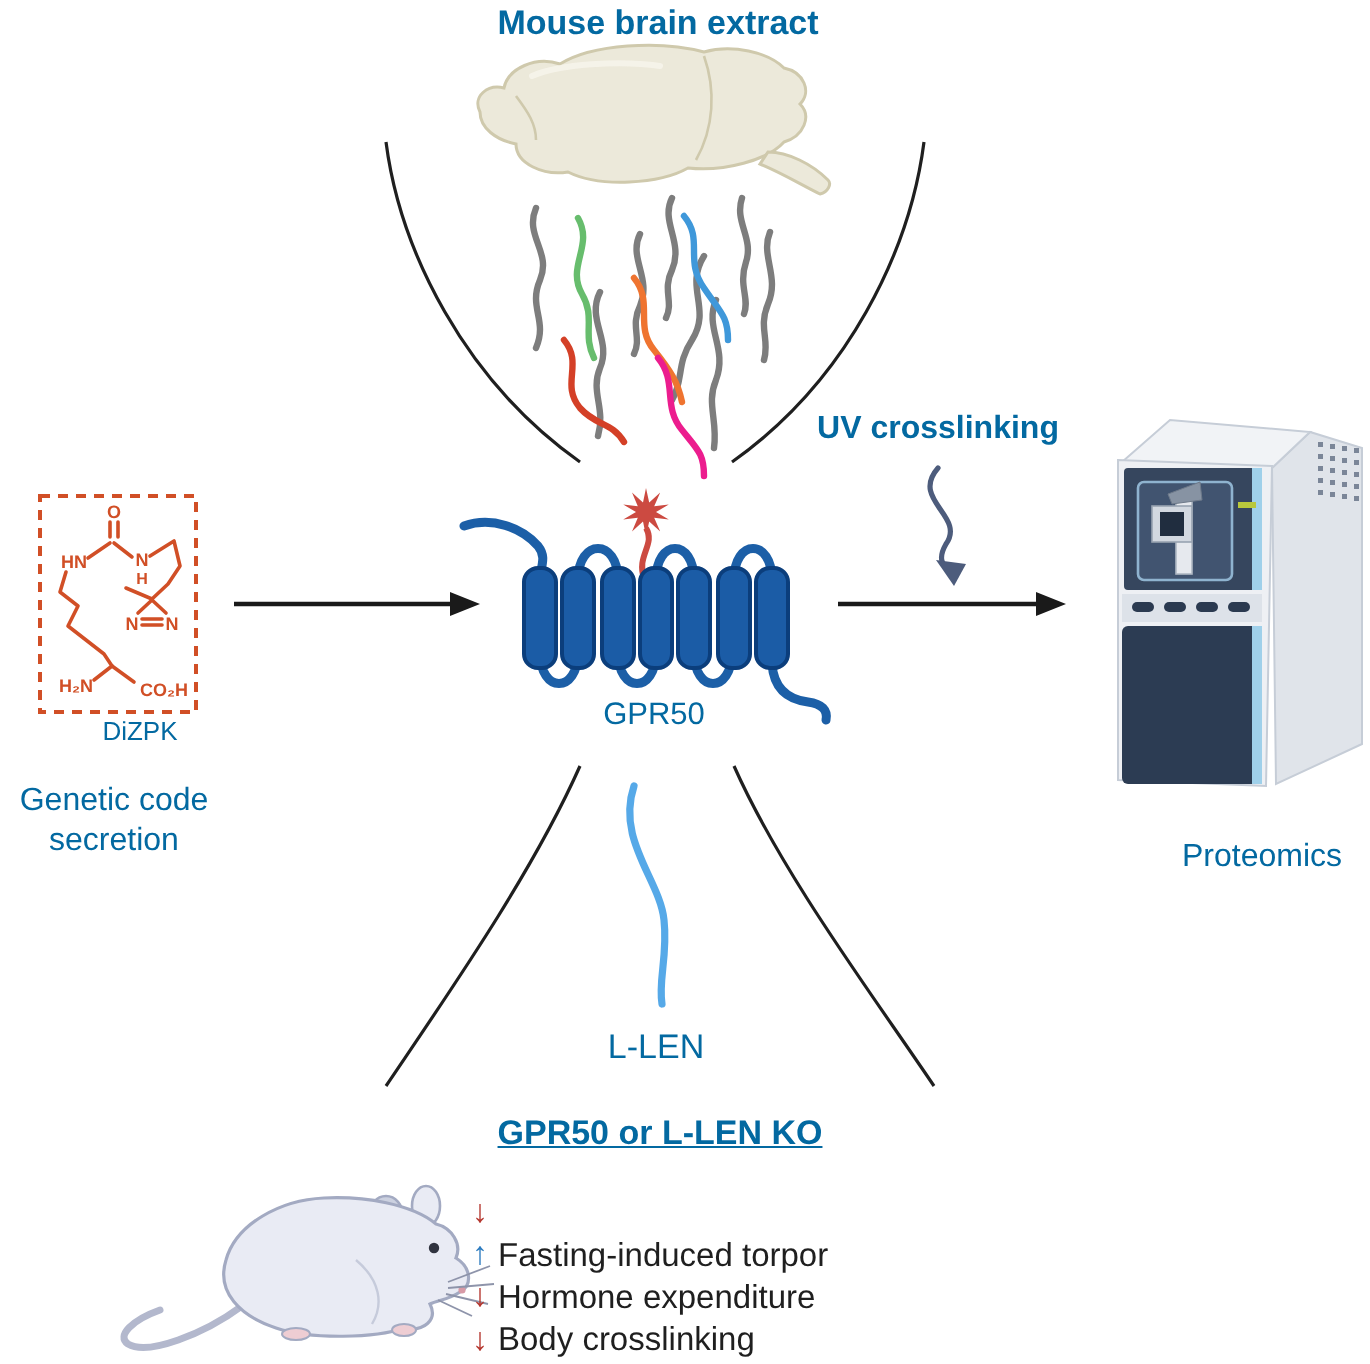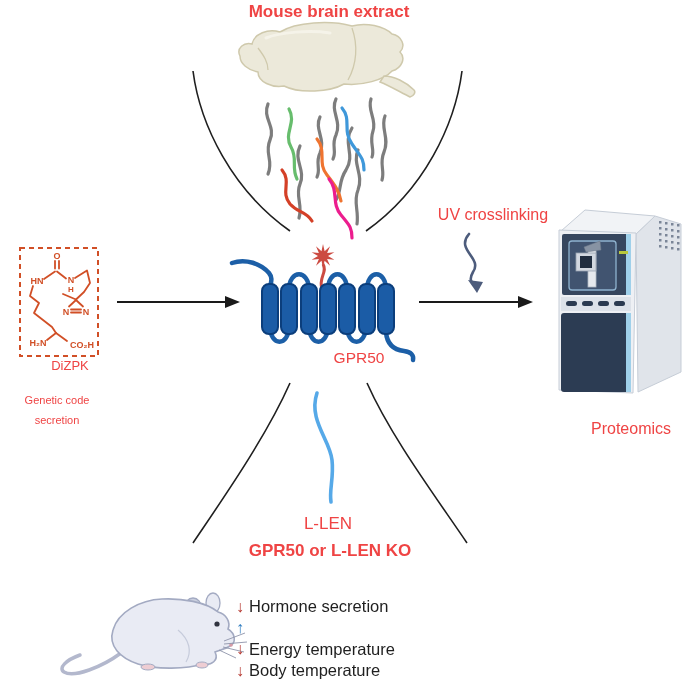--- a/index.html
+++ b/index.html
@@ -1,22 +1,22 @@
 <!DOCTYPE html>
 <html><head>
 <meta charset="utf-8">
 <style>
   html,body{margin:0;padding:0;background:#fff;}
   #fig{position:relative;width:685px;height:682px;background:#ffffff;overflow:hidden;
        font-family:"Liberation Sans",sans-serif;}
   #art{position:absolute;left:0;top:0;}
   .label{position:absolute;transform:translateX(-50%);white-space:nowrap;
-         color:#ef4444;font-size:16px;line-height:1.15;}
+         color:#0369a1;font-size:16px;line-height:1.15;}
   .bold{font-weight:bold;font-size:17px;}
-  .caption{text-align:center;font-size:11px;line-height:19.5px;}
+  .caption{text-align:center;font-size:16px;line-height:19.5px;}
   #effects{position:absolute;left:236px;top:596px;}
   .effect-row{display:flex;align-items:center;height:21.4px;font-size:16.5px;color:#1f1f1f;}
   .effect-arrow{font-weight:bold;font-size:16px;width:13px;display:inline-block;}
   .effect-arrow.down{color:#b5372f;}
   .effect-arrow.up{color:#2d7cc0;}
 </style>
 </head>
 <body>
 
 <div id="fig">
@@ -192,48 +192,48 @@
       <path d="M223,647 L244,652"></path>
           <path d="M219,650 L236,658"></path>
     </g>
     <ellipse cx="148" cy="667" rx="7" ry="3" fill="#eecdd3" stroke="#a3aac2" stroke-width="1"></ellipse>
     <ellipse cx="202" cy="665" rx="6" ry="3" fill="#eecdd3" stroke="#a3aac2" stroke-width="1"></ellipse>
   </g>
 </svg>
 
 <div class="label bold" style="left:329px;top:2px;">Mouse brain extract</div>
 
-<div class="label" style="left:493px;top:206px;">UV crosslinking</div>
+<div class="label" style="left:469px;top:206px;font-weight:bold;">UV crosslinking</div>
 
 <div class="label" style="left:70px;top:359px;font-size:13px;">DiZPK</div>
 
 <div class="label caption" style="left:57px;top:391px;">
   <span style="display:block;">Genetic code</span>
   <span style="display:block;">secretion</span>
 </div>
 
-<div class="label" style="left:327px;top:349px;font-size:15.5px;margin-left:32px;">GPR50</div>
+<div class="label" style="left:327px;top:349px;font-size:15.5px;">GPR50</div>
 
 <div class="label" style="left:631px;top:392px;margin-top:28px;">Proteomics</div>
 
 <div class="label" style="left:328px;top:514px;font-size:17px;">L-LEN</div>
 
-<div class="label bold" style="left:330px;top:541px;">GPR50 or L-LEN KO</div>
+<div class="label bold" style="left:330px;top:557px;text-decoration:underline;">GPR50 or L-LEN KO</div>
 
 <div id="effects">
   <div class="effect-row">
     <span class="effect-arrow down">↓</span>
-    <span>Hormone secretion</span>
   </div>
   <div class="effect-row">
     <span class="effect-arrow up">↑</span>
+    <span>Fasting-induced torpor</span>
   </div>
   <div class="effect-row">
     <span class="effect-arrow down">↓</span>
-    <span>Energy temperature</span>
+    <span>Hormone expenditure</span>
   </div>
   <div class="effect-row">
     <span class="effect-arrow down">↓</span>
-    <span>Body temperature</span>
+    <span>Body crosslinking</span>
   </div>
 </div>
 
 </div>
 
 </body></html>

